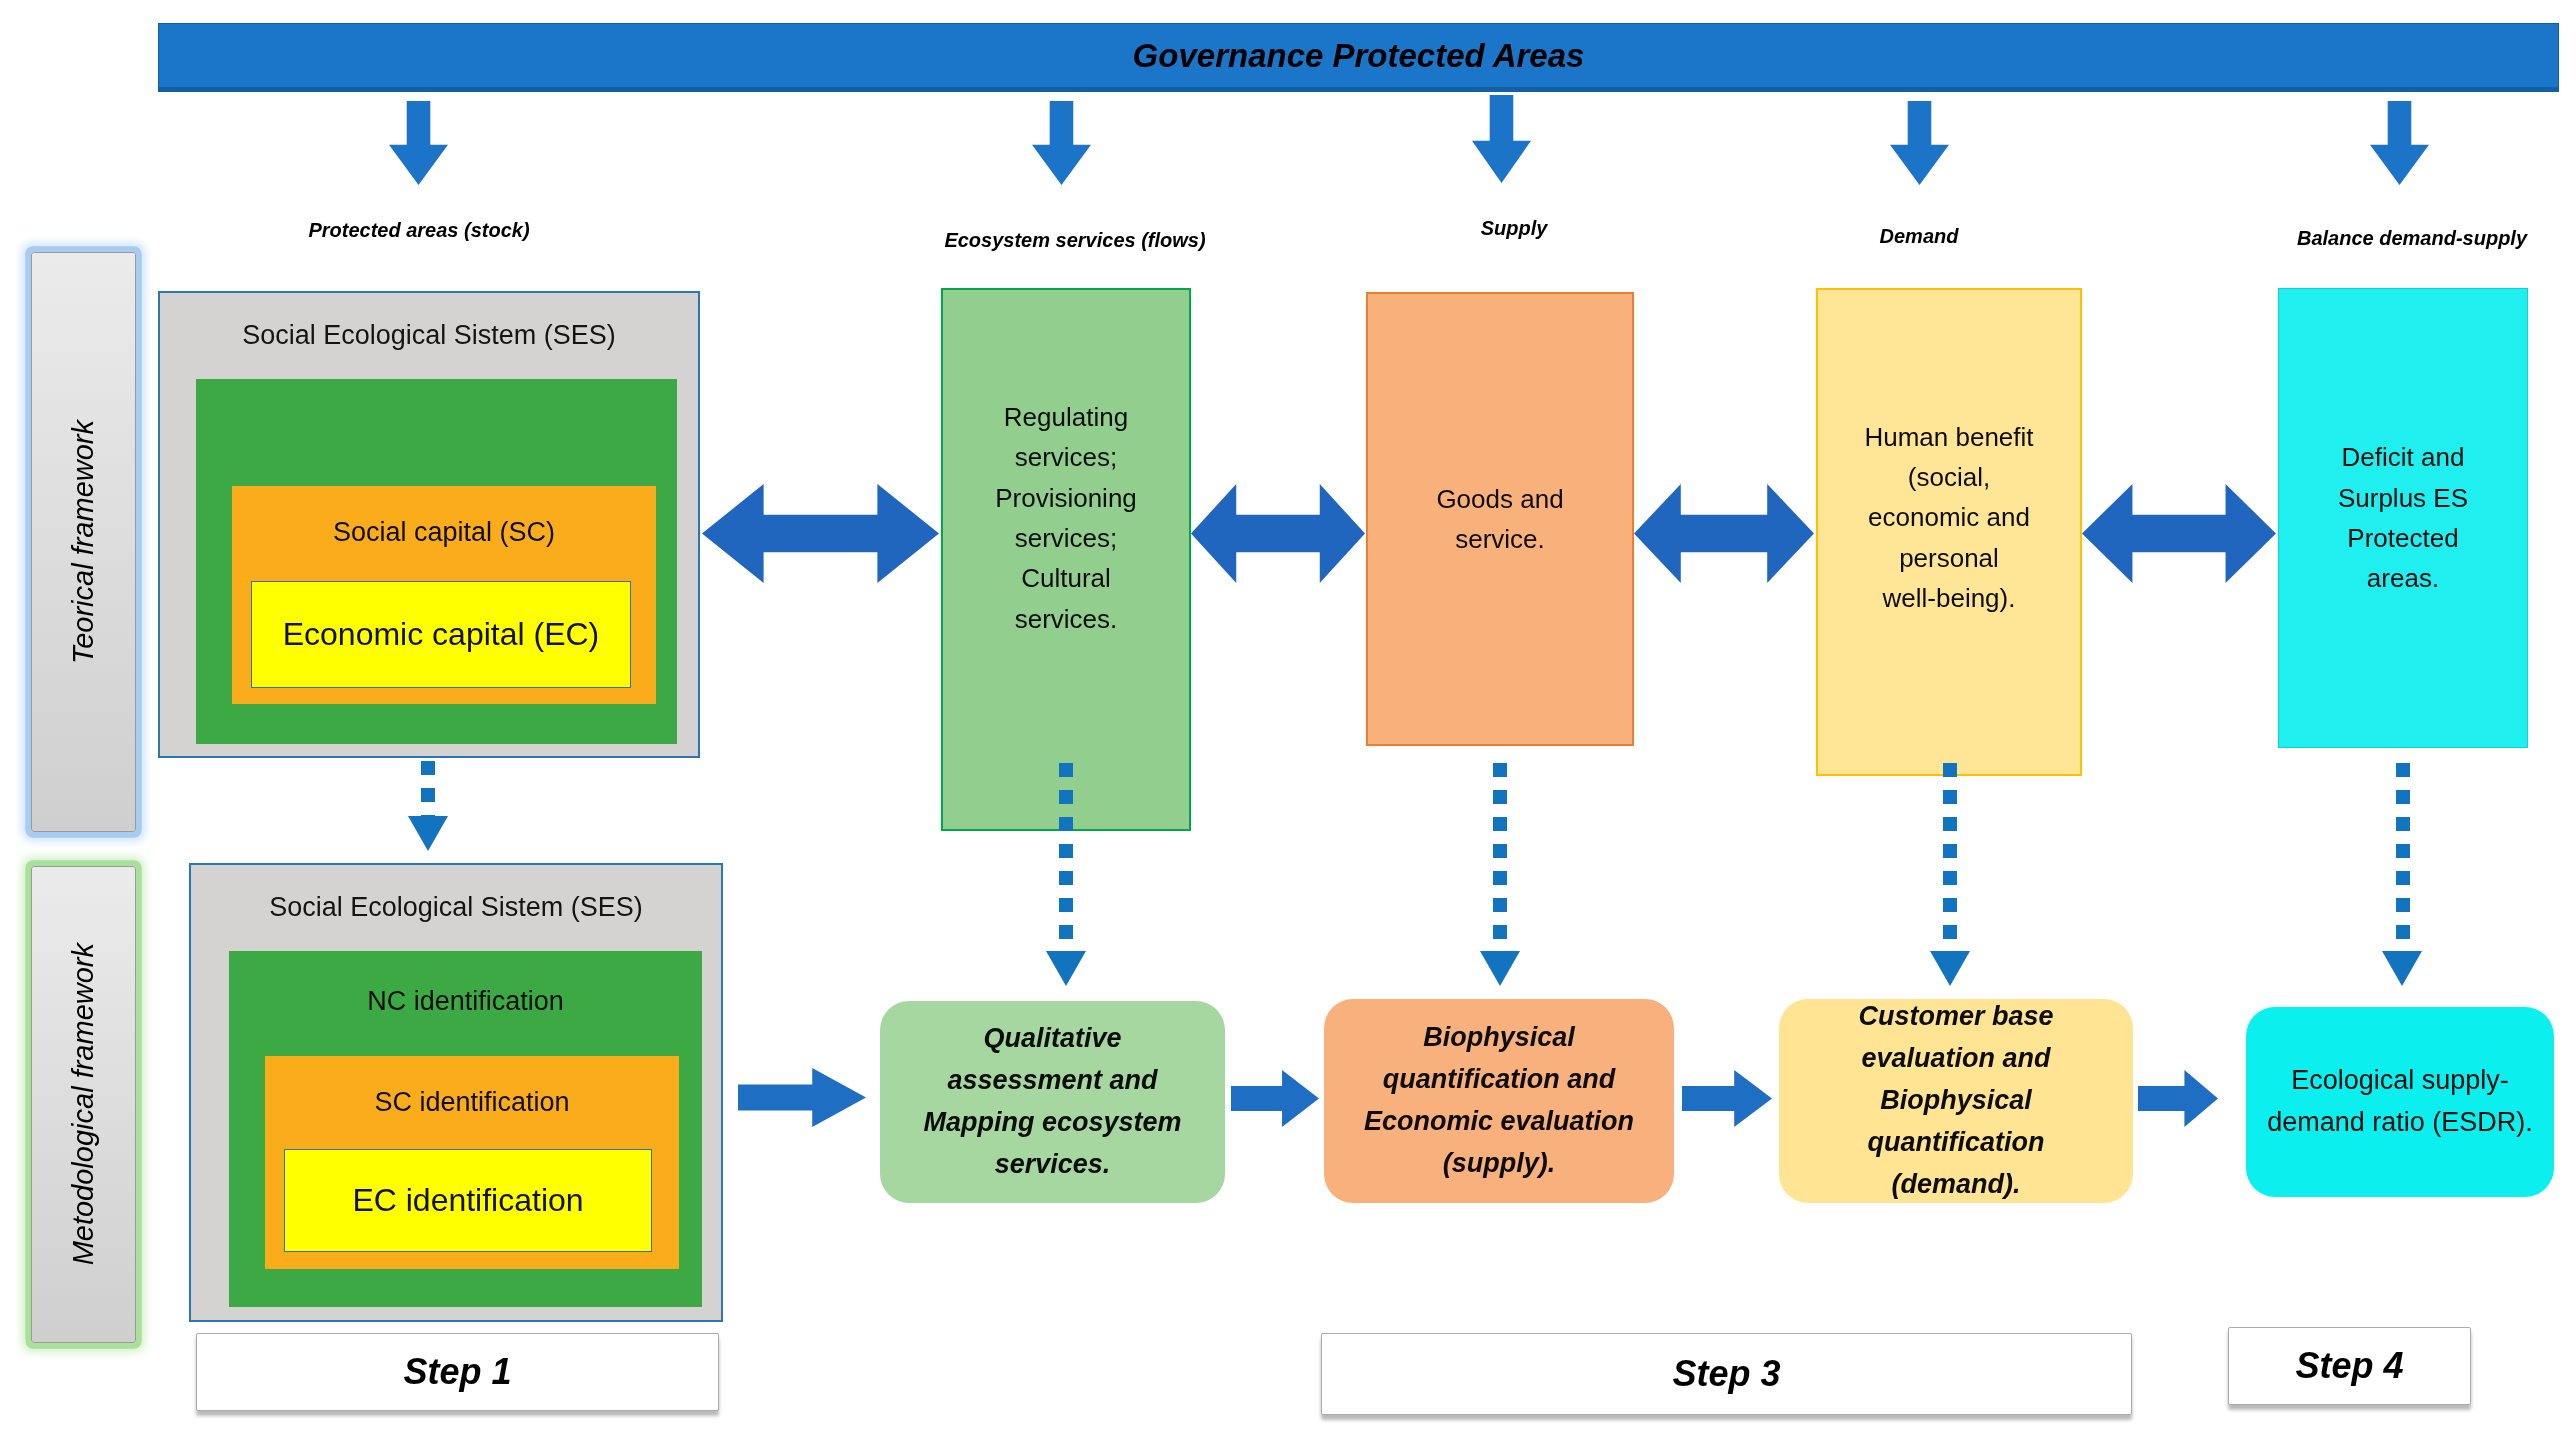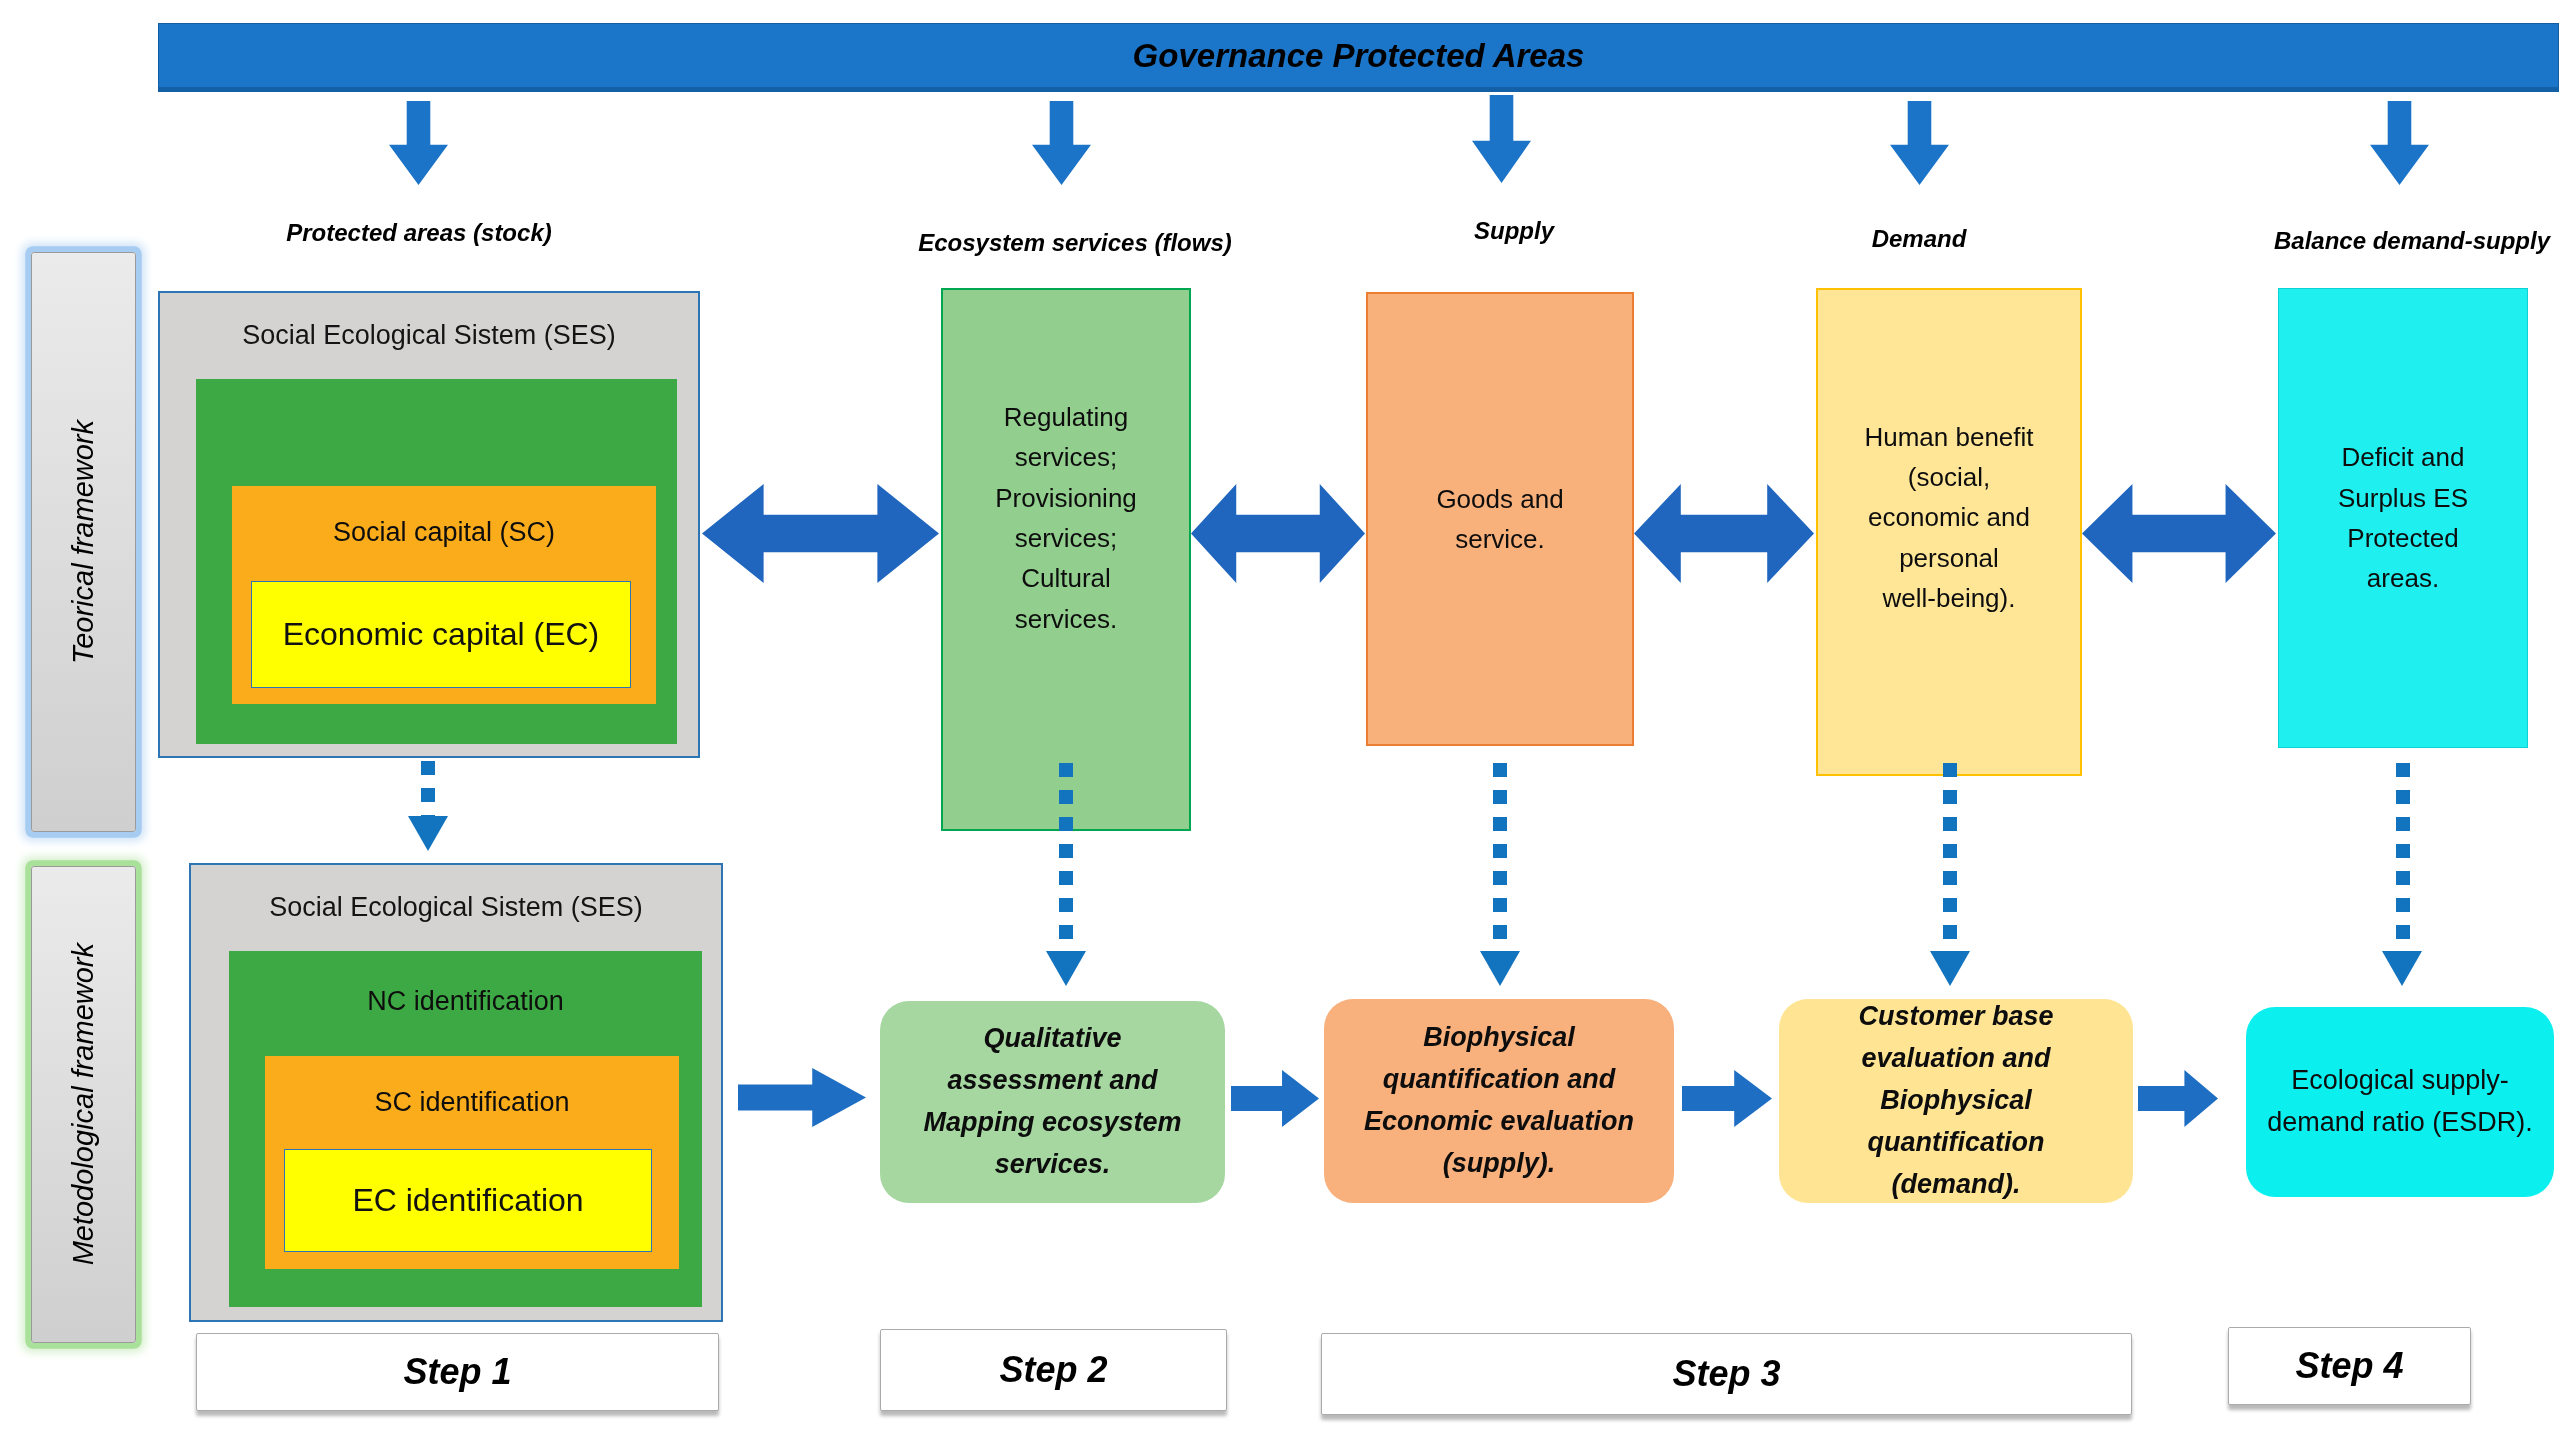--- a/index.html
+++ b/index.html
@@ -14,21 +14,21 @@
           color:#000;font-weight:bold;font-style:italic;font-size:33px;}
 
   
   .arrow-down{background:#1b74c8;clip-path:polygon(30% 0,70% 0,70% 52%,100% 52%,50% 100%,0 52%,30% 52%);}
   .arrow-double{background:#2166be;clip-path:polygon(0 50%,26% 0,26% 31%,74% 31%,74% 0,100% 50%,74% 100%,74% 69%,26% 69%,26% 100%);}
   .arrow-right{background:#1e6fc4;clip-path:polygon(0 28%,58% 28%,58% 0,100% 50%,58% 100%,58% 72%,0 72%);}
   .dotline{width:14.3px;background:repeating-linear-gradient(to bottom,#1273be 0 14.3px,rgba(0,0,0,0) 14.3px 27px);}
   .dothead{width:0;height:0;border-left:20px solid transparent;border-right:20px solid transparent;border-top:35px solid #1273be;}
 
   
-  .col-label{font-style:italic;font-size:24px;font-weight:600;color:#000;transform:translateX(-50%);white-space:nowrap;}
+  .col-label{font-style:italic;font-size:20px;font-weight:600;color:#000;transform:translateX(-50%);white-space:nowrap;}
 
   
   .side-label{background:linear-gradient(#ebebeb,#cfcfcf);border:1.9px solid #9a9a9a;border-radius:2.9px;
               display:flex;align-items:center;justify-content:center;}
   .side-label span{writing-mode:vertical-rl;transform:rotate(180deg);font-style:italic;font-size:29px;color:#000;}
   .glow-blue{box-shadow:0 0 0 5.7px #a6ccf2,0 0 9.5px 8.6px #cde2f7;}
   .glow-green{box-shadow:0 0 0 5.7px #a9e09a,0 0 9.5px 8.6px #d4efcb;}
 
   
   .ses{background:#d5d2d2;border:2.9px solid #2e75b6;}
@@ -158,18 +158,17 @@
 (demand).</div>
   <div class="abs rbox r-cyan ctr pre" style="left:2224px;top:1007px;width:308px;height:190px;margin-left:22px;">Ecological supply-
 demand ratio (ESDR).</div>
 
   <div class="abs arrow-right" style="left:738px;top:1068px;width:128px;height:59px;"></div>
   <div class="abs arrow-right" style="left:1231px;top:1070px;width:88px;height:57px;"></div>
   <div class="abs arrow-right" style="left:1682px;top:1070px;width:90px;height:57px;"></div>
   <div class="abs arrow-right" style="left:2138px;top:1070px;width:80px;height:57px;"></div>
 
   <div class="abs step ctr" style="left:196px;top:1333px;width:521px;height:76px;">Step 1</div>
-  <div class="abs step ctr" style="left:880px;top:1329px;width:345px;height:80px;">Step 2</div>
   <div class="abs step ctr" style="left:1321px;top:1333px;width:809px;height:80px;">Step 3</div>
   <div class="abs step ctr" style="left:2228px;top:1327px;width:241px;height:76px;">Step 4</div>
 
 </div>
 
 
 </body></html>

